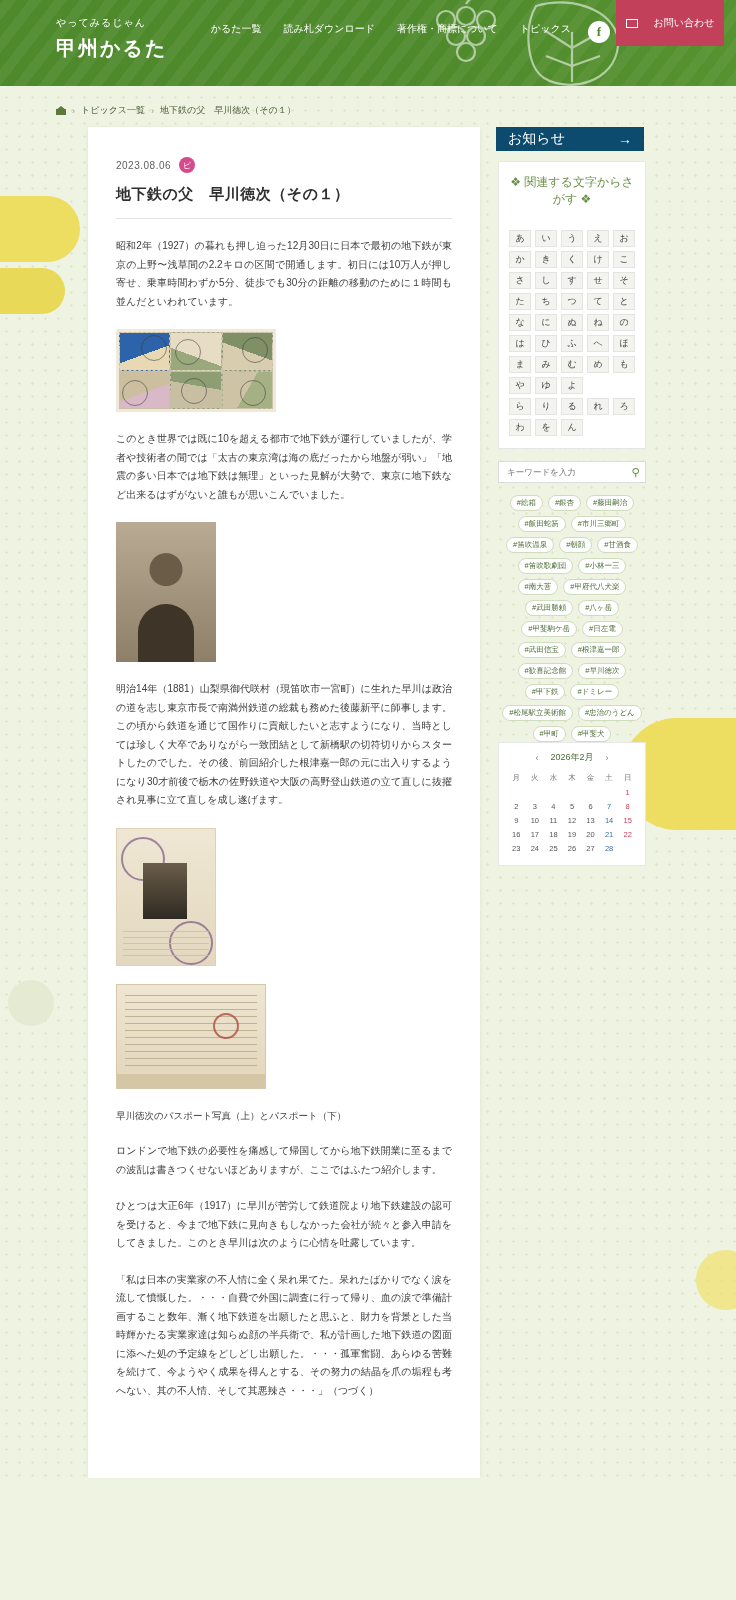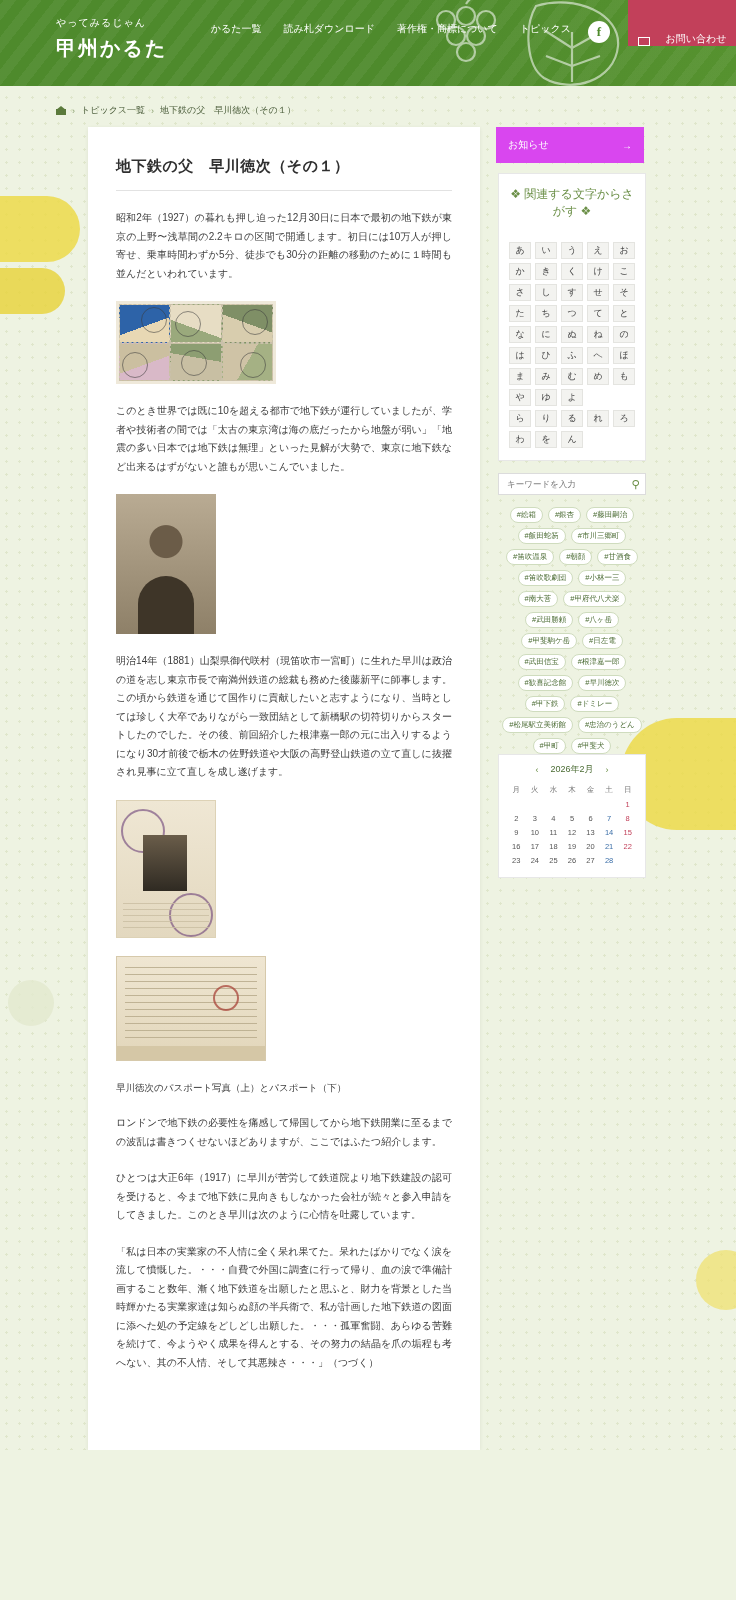--- a/index.html
+++ b/index.html
@@ -63,23 +63,23 @@
   .nav a { color: #fff; font-size: 10px; text-decoration: none; white-space: nowrap;}
   .fb-btn {
     position: absolute; right: 126px; top: 21px;
     width: 22px; height: 22px; border-radius: 50%;
     background: #fff; color: #4e8a2c;
     display: flex; align-items: center; justify-content: center;
     font-weight: bold; font-size: 13px;
     font-family: "Liberation Serif", serif;
   }
   .contact-btn {
-    position: absolute; right: 0; top: 0;
+    position: absolute; right: 12px; top: 0;
     width: 108px; height: 46px; background: #c2405a; color: #fff;
-    display: flex; align-items: flex-end; justify-content: center; gap: 16px;
+    display: flex; align-items: center; justify-content: center; gap: 16px;
     font-size: 10px;
   }
   .contact-btn .mail {
     width: 12px; height: 9px; border: 1.2px solid #fff; position: relative;
   }
   .contact-btn .mail::after {
     content: ""; position: absolute; left: 0; top: 0; width: 12px; height: 9px;
     border-top: 1.2px solid transparent;
     background:
       linear-gradient(135deg, transparent 48%, #fff 48%, #fff 54%, transparent 54%) no-repeat left top/6px 5px,
@@ -211,22 +211,22 @@
   .img-doc .seal {
     position: absolute; right: 26px; top: 28px; width: 26px; height: 26px;
     border: 2px solid #a8443a; border-radius: 50%; opacity: .75;
   }
   .img-doc .band {
     position: absolute; left: 0; bottom: 0; width: 100%; height: 14px; background: #d5c7a6;
   }
 
   
   .side-banner {
-    width: 148px; height: 36px; background: #d946ef; color: #fff;
-    font-size: 10px; display: flex; align-items: center; justify-content: space-between;
+    width: 148px; height: 24px; background: #0c4a6e; color: #fff;
+    font-size: 14px; display: flex; align-items: center; justify-content: space-between;
     padding: 0 12px; margin-bottom: 10px; margin-left: -2px;
   }
   .card {
     background: #fff; border: 1px solid #e7e7e7; padding: 12px 10px; margin-bottom: 12px;
   }
   .card-title {
     text-align: center; font-size: 12px; color: #6b8f47; margin-bottom: 22px;
   }
   .kana-grid {
     display: grid; grid-template-columns: repeat(5, 1fr); gap: 4px;
@@ -321,20 +321,24 @@
   <span class="home"></span>
   <span class="sep">›</span>
   <span>トピックス一覧</span>
   <span class="sep">›</span>
   <span>地下鉄の父　早川徳次（その１）</span>
 </div>
 
 <div class="layout">
 
   <div class="article">
+    <div class="meta-row">
+      <span class="date">2023.08.06</span>
+      <span class="cat-badge">ピ</span>
+    </div>
 
     <h1 class="post-title">地下鉄の父　早川徳次（その１）</h1>
 
     <p class="para">昭和2年（1927）の暮れも押し迫った12月30日に日本で最初の地下鉄が東京の上野〜浅草間の2.2キロの区間で開通します。初日には10万人が押し寄せ、乗車時間わずか5分、徒歩でも30分の距離の移動のために１時間も並んだといわれています。</p>
 
     <div class="figure">
       <div class="img-stamps">
         <div class="cell">
             <span class="pm" style="right:2px;top:2px;"></span>
           </div>

